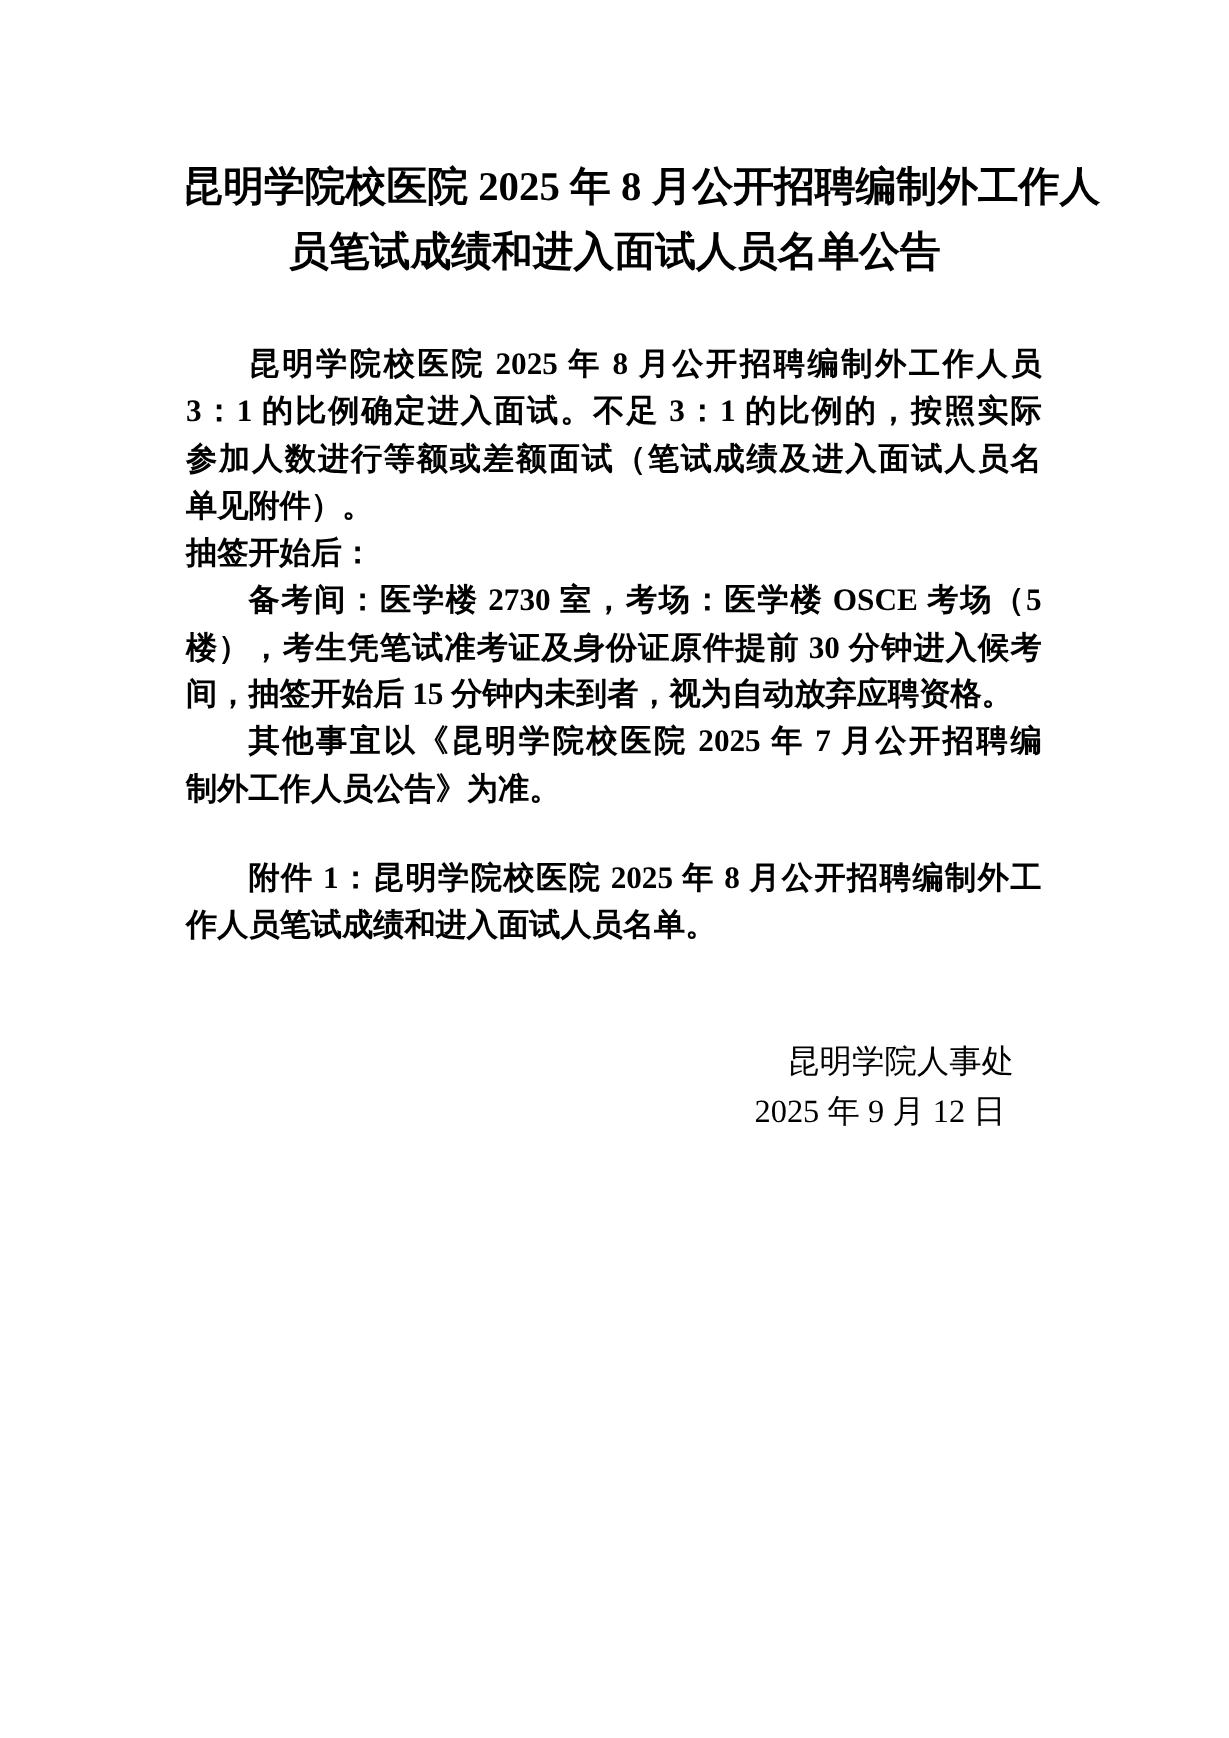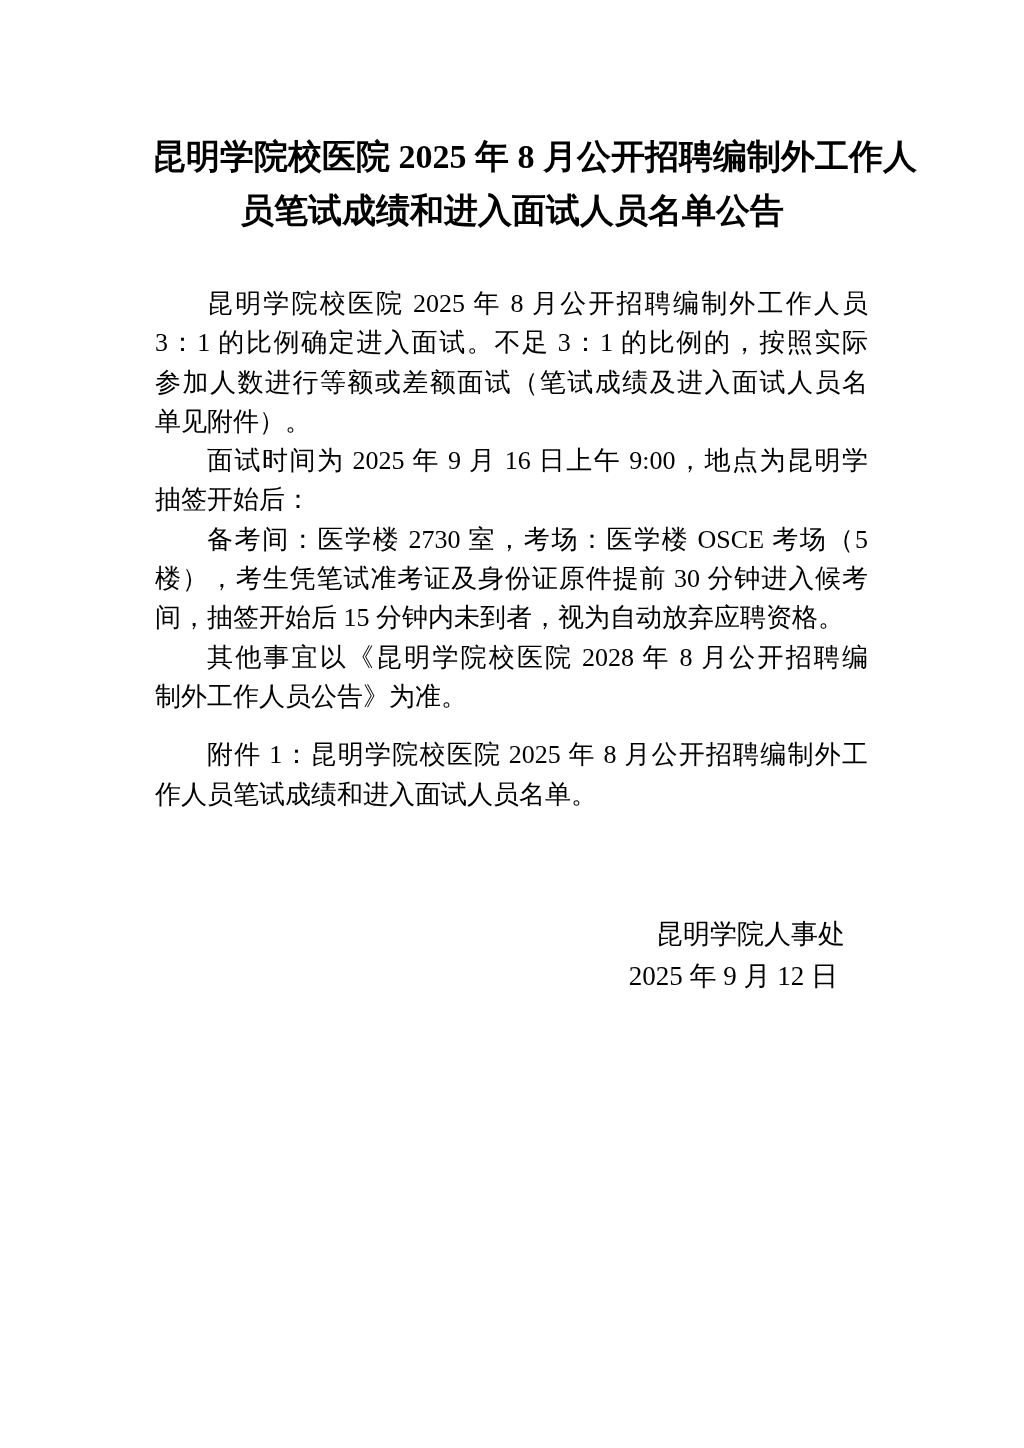--- a/index.html
+++ b/index.html
@@ -23,33 +23,33 @@
     font-weight: bold;
     font-size: 34px;
     line-height: 54px;
   }
   .title-line { white-space: nowrap; }
   .doc-body {
     margin: 46px 156px 0 155px; 
     font-size: 26px;
     line-height: 39.3px;
   }
-  .para { margin: 0; }
-  .para:nth-child(5) { margin-top: 19px; } 
+  .para { margin: 0; font-weight: bold; }
+  .para:nth-child(5) { margin-top: 35px; } 
   .pline {
     text-align: justify;
     text-align-last: justify;
   }
   .pline.first { text-indent: 2em; }
   .pline.lastline {
     text-align: right;
     text-align-last: left;
   }
   .signature {
-    margin: 99px 156px 0 155px;
+    margin: 72px 156px 0 155px;
     text-align: right;
     font-size: 27px;
     line-height: 42px;
   }
   .sig-org  { padding-right: 23px; }
   .sig-date { padding-right: 30px; }
 </style>
 </head>
 <body>
 
@@ -61,30 +61,29 @@
   </div>
 
   <div class="doc-body" id="doc-body">
       <div class="para">
         <div class="pline first">昆明学院校医院 2025 年 8 月公开招聘编制外工作人员</div>
         <div class="pline">3：1 的比例确定进入面试。不足 3：1 的比例的，按照实际</div>
         <div class="pline">参加人数进行等额或差额面试（笔试成绩及进入面试人员名</div>
         <div class="pline lastline">单见附件）。</div>
       </div>
       <div class="para">
-        <div class="pline first">面试时间为 2025 年 9 月 16 日上午 9:00，地点为昆明学</div>
         <div class="pline lastline">抽签开始后：</div>
       </div>
       <div class="para">
         <div class="pline first">备考间：医学楼 2730 室，考场：医学楼 OSCE 考场（5</div>
         <div class="pline">楼），考生凭笔试准考证及身份证原件提前 30 分钟进入候考</div>
         <div class="pline lastline">间，抽签开始后 15 分钟内未到者，视为自动放弃应聘资格。</div>
       </div>
       <div class="para">
-        <div class="pline first">其他事宜以《昆明学院校医院 2028 年 8 月公开招聘编</div>
+        <div class="pline first">其他事宜以《昆明学院校医院 2025 年 7 月公开招聘编</div>
         <div class="pline lastline">制外工作人员公告》为准。</div>
       </div>
       <div class="para">
         <div class="pline first">附件 1：昆明学院校医院 2025 年 8 月公开招聘编制外工</div>
         <div class="pline lastline">作人员笔试成绩和进入面试人员名单。</div>
       </div>
     </div>
 
   <div class="signature">
     <div class="sig-org">昆明学院人事处</div>

